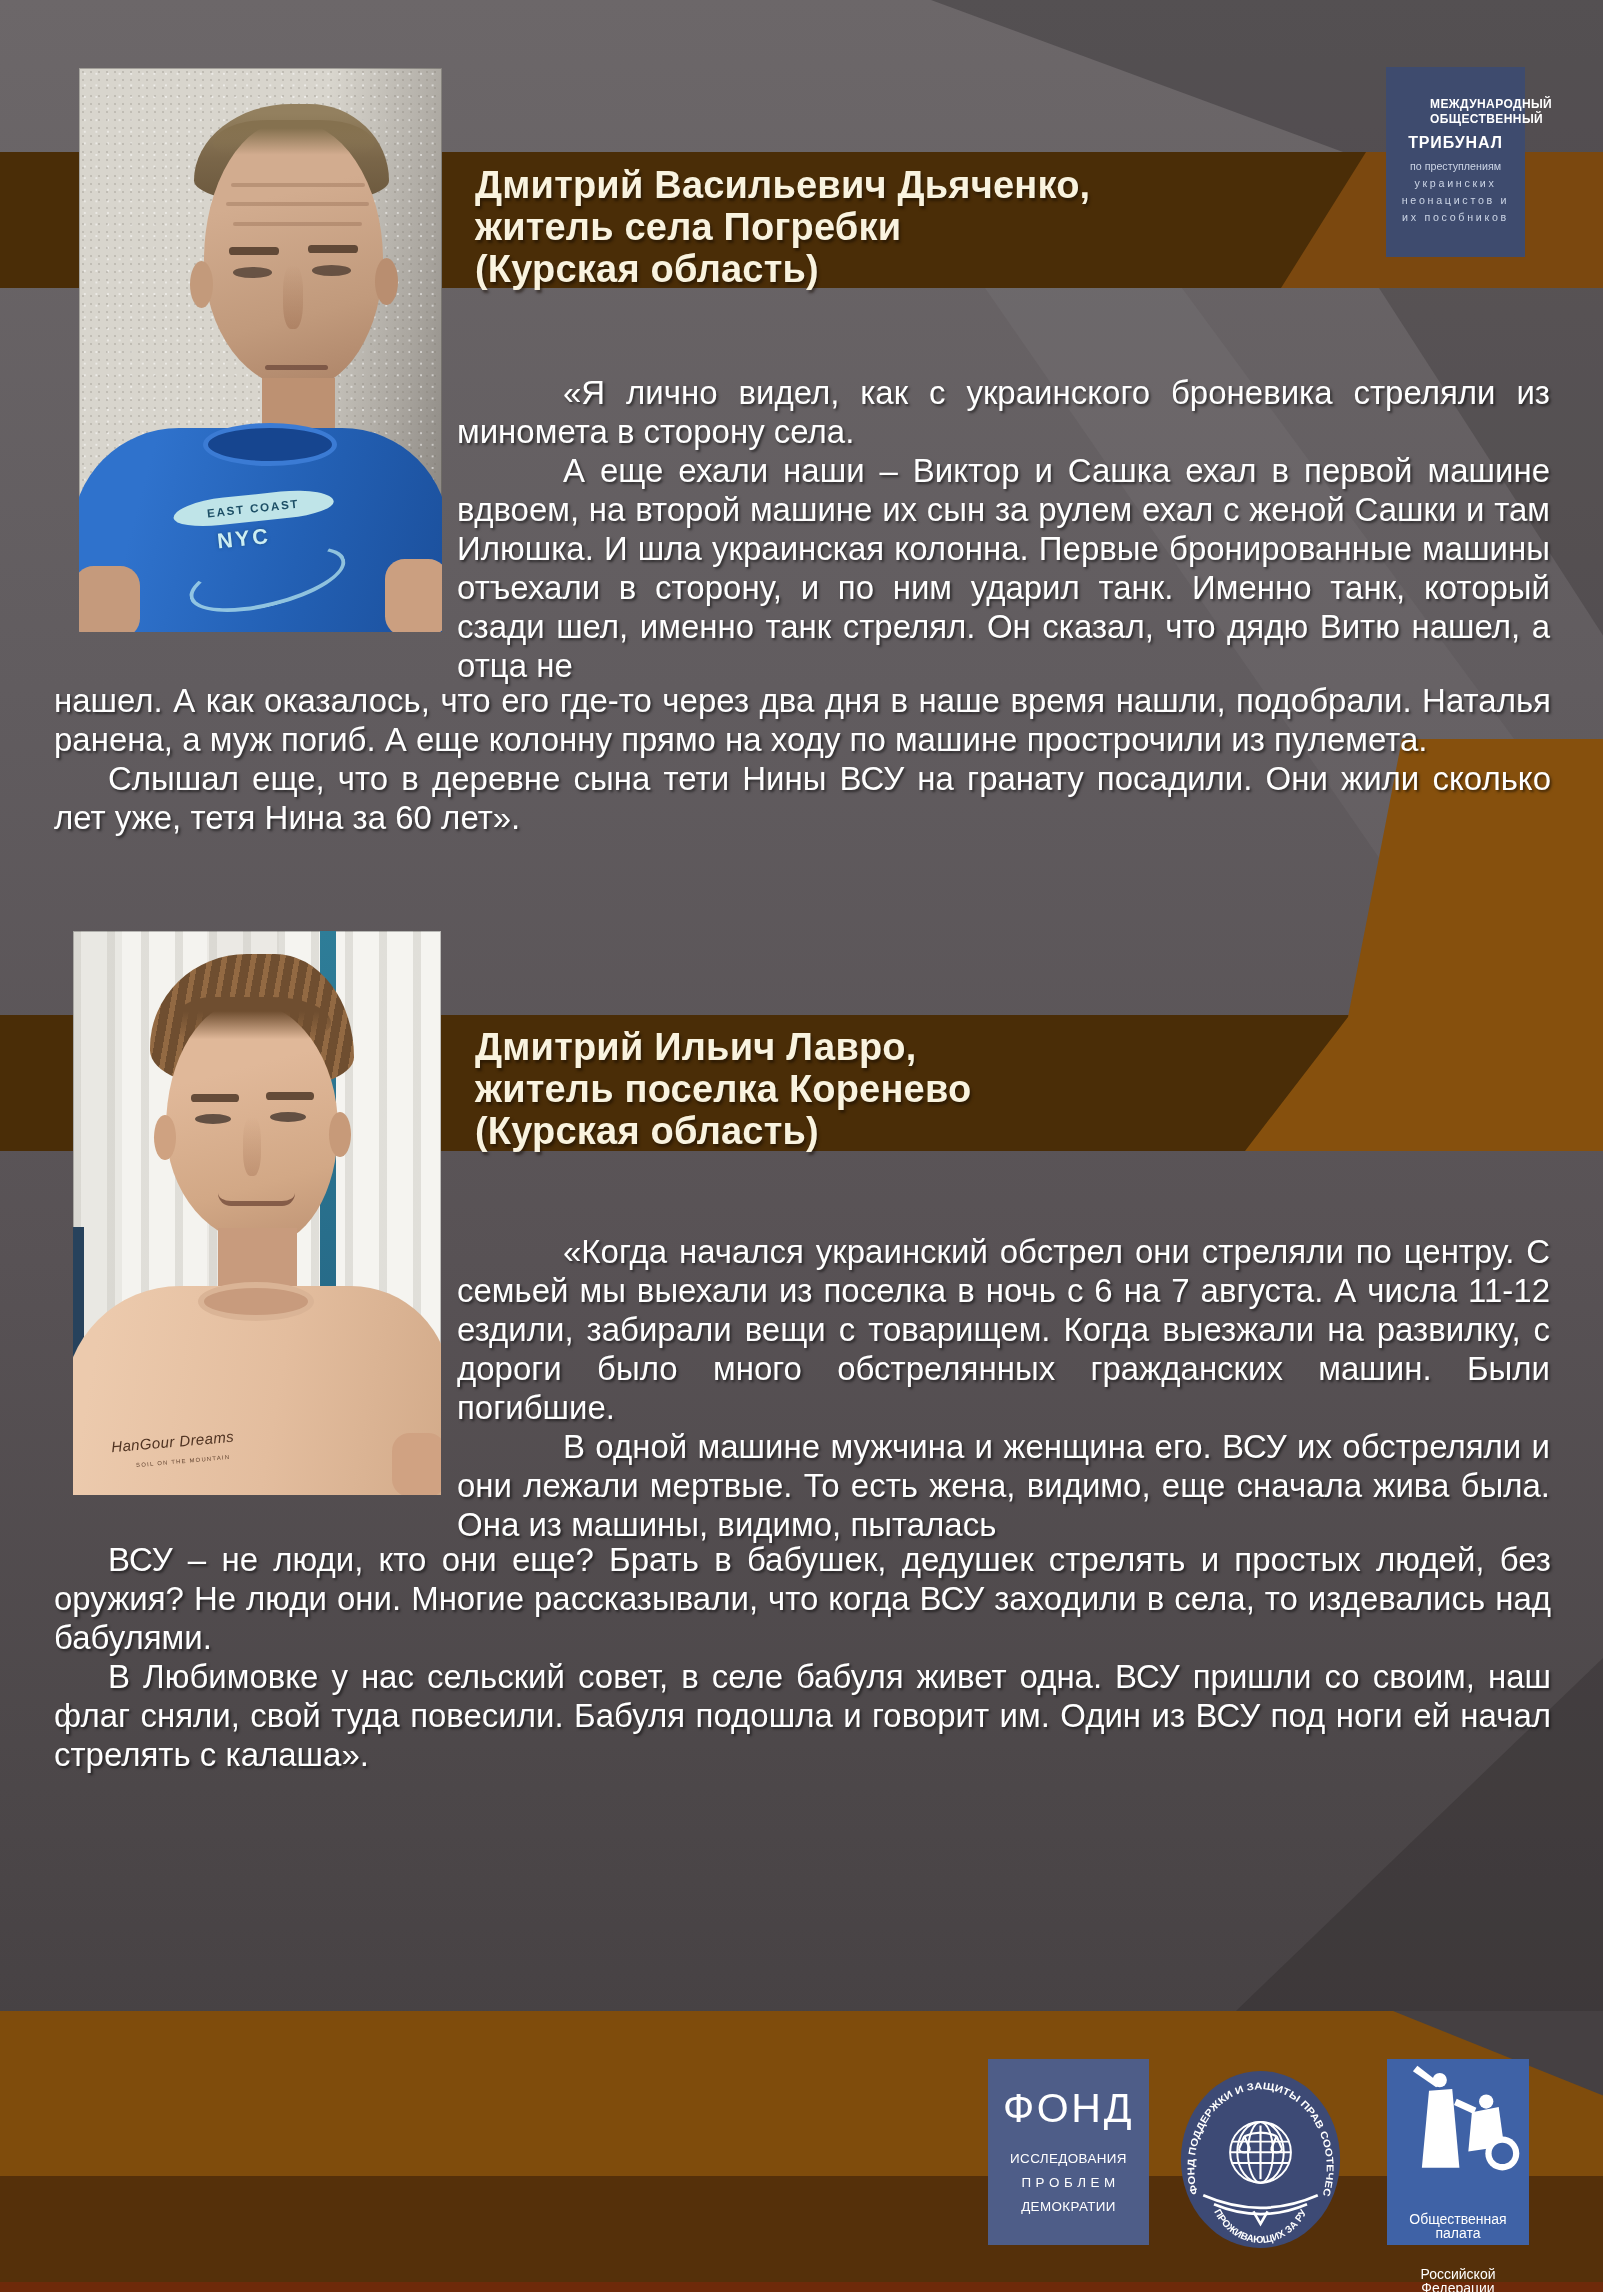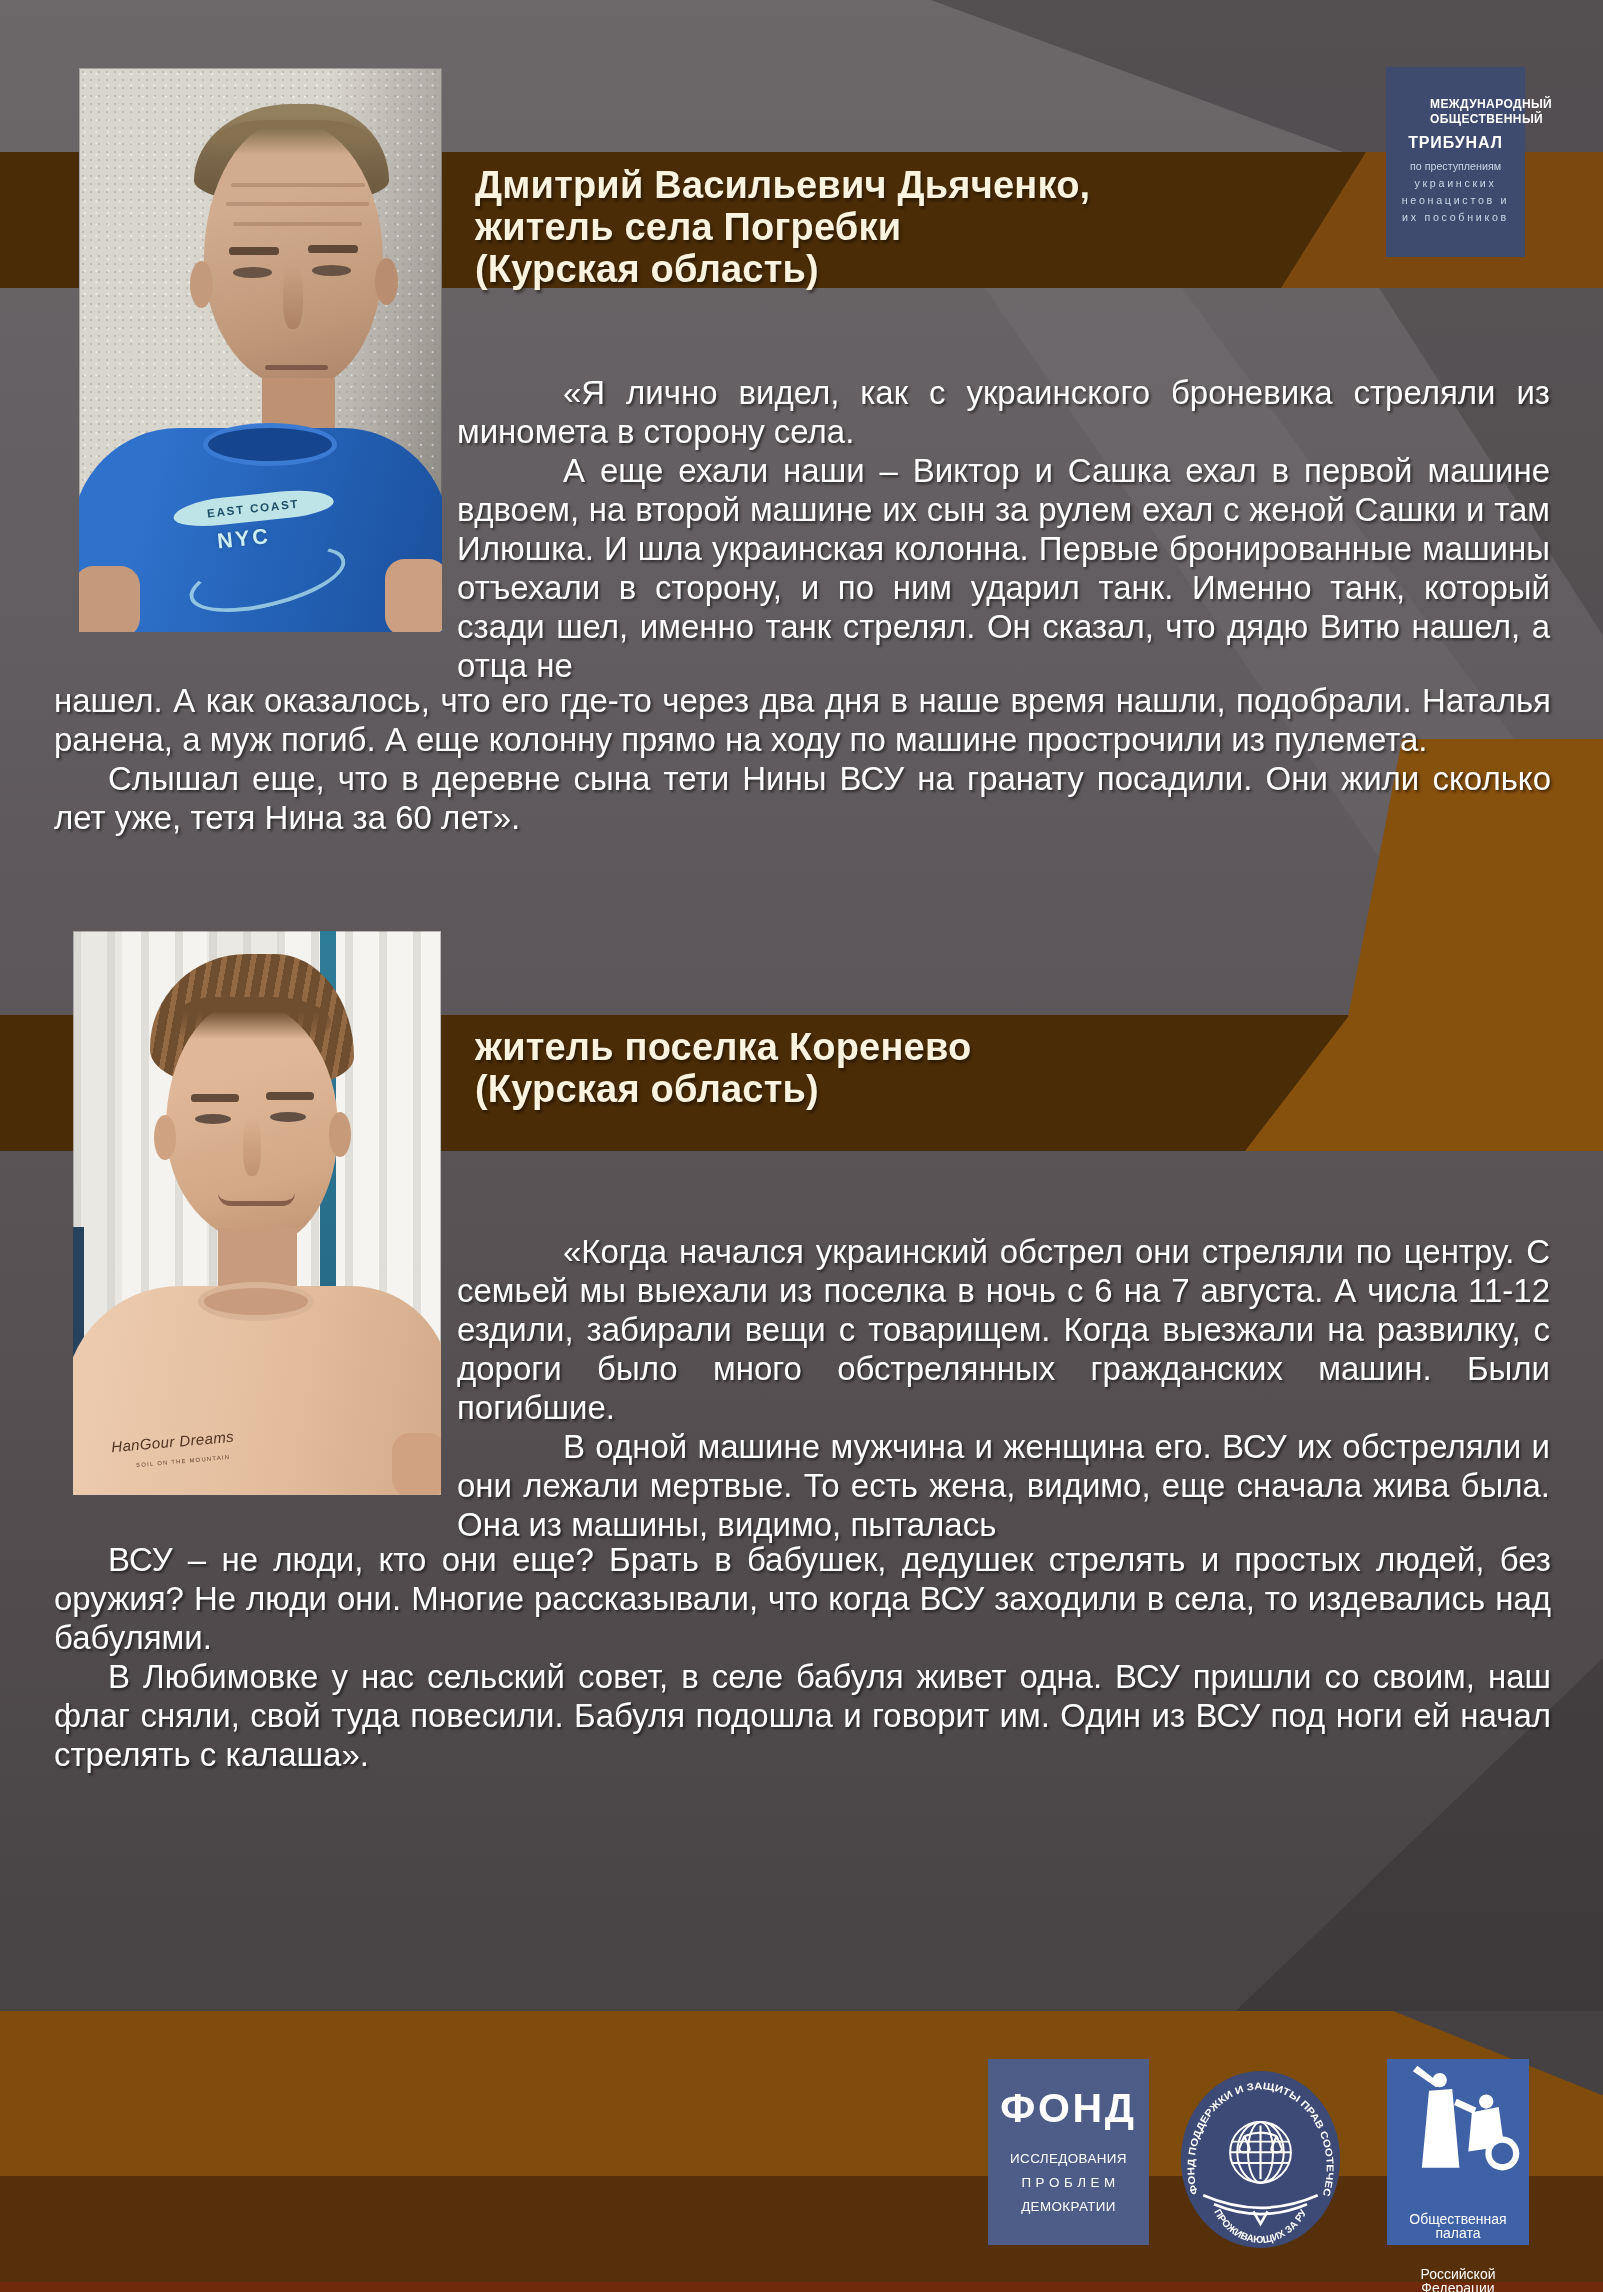--- a/index.html
+++ b/index.html
@@ -94,21 +94,21 @@
   .p2 .collar{left:125px;top:351px;width:116px;height:39px;border-radius:50%;
       background:#c89b7d;border:6.3px solid #dab496;box-sizing:border-box;}
   .p2 .shirt-text{left:38px;top:502px;transform:rotate(-5deg);color:#4f3322;
       font-size:15px;letter-spacing:0.4px;font-style:italic;}
   .p2 .shirt-text-sm{left:63px;top:527px;transform:rotate(-5deg);color:#5d3f2c;
       font-size:5.8px;letter-spacing:1.3px;}
   .p2 .arm-r{left:319px;top:502px;width:54px;height:64px;border-radius:18px;background:#d0a282;}
   
   .fond{position:absolute;left:988px;top:2059px;width:161px;height:186px;background:#4e5d88;
     color:#fff;text-align:center;box-sizing:border-box;padding-top:23px;}
-  .fond .f-big{font-size:41px;font-weight:bold;letter-spacing:2.7px;line-height:52px;}
+  .fond .f-big{font-size:41px;font-weight:normal;letter-spacing:2.7px;line-height:52px;}
   .fond .f-sm{font-size:13.4px;line-height:24px;letter-spacing:0.4px;}
   .civic{position:absolute;left:1387px;top:2059px;width:142px;height:186px;background:#3f62a6;
     color:#fff;text-align:center;box-sizing:border-box;padding-top:5.4px;}
   .civic .c-line{font-size:14px;line-height:13.4px;margin-top:28px;}
   .civic .c-sub{font-size:5.4px;line-height:8px;letter-spacing:0.3px;color:#d9e2f2;margin-top:2.7px;}
 </style>
 </head>
 <body>
 
 <div class="page">
@@ -205,20 +205,21 @@
     <div class="mouth"></div>
     <div class="neck"></div>
     <div class="tee"></div>
     <div class="collar"></div>
     <div class="arm-r"></div>
     <div class="shirt-text">HanGour Dreams</div>
     <div class="shirt-text-sm">SOIL ON THE MOUNTAIN</div>
   </div>
 
   <div class="heading" style="left:475px;top:1026px;">
+    <div>Дмитрий Ильич Лавро,</div>
     <div>житель поселка Коренево</div>
     <div>(Курская область)</div>
   </div>
 
   <div class="body-block col-block" style="left:457px;top:1232px;width:1093px;">
     <p>«Когда начался украинский обстрел они стреляли по центру. С семьей мы выехали из поселка в ночь с 6 на 7 августа. А числа 11-12 ездили, забирали вещи с товарищем. Когда выезжали на развилку, с дороги было много обстрелянных гражданских машин. Были погибшие.</p>
     <p>В одной машине мужчина и женщина его. ВСУ их обстреляли и они лежали мертвые. То есть жена, видимо, еще сначала жива была. Она из машины, видимо, пыталась</p>
   </div>
   <div class="body-block full-block" style="left:54px;top:1540px;width:1497px;">
     <p>ВСУ – не люди, кто они еще? Брать в бабушек, дедушек стрелять и простых людей, без оружия? Не люди они. Многие рассказывали, что когда ВСУ заходили в села, то издевались над бабулями.</p>

